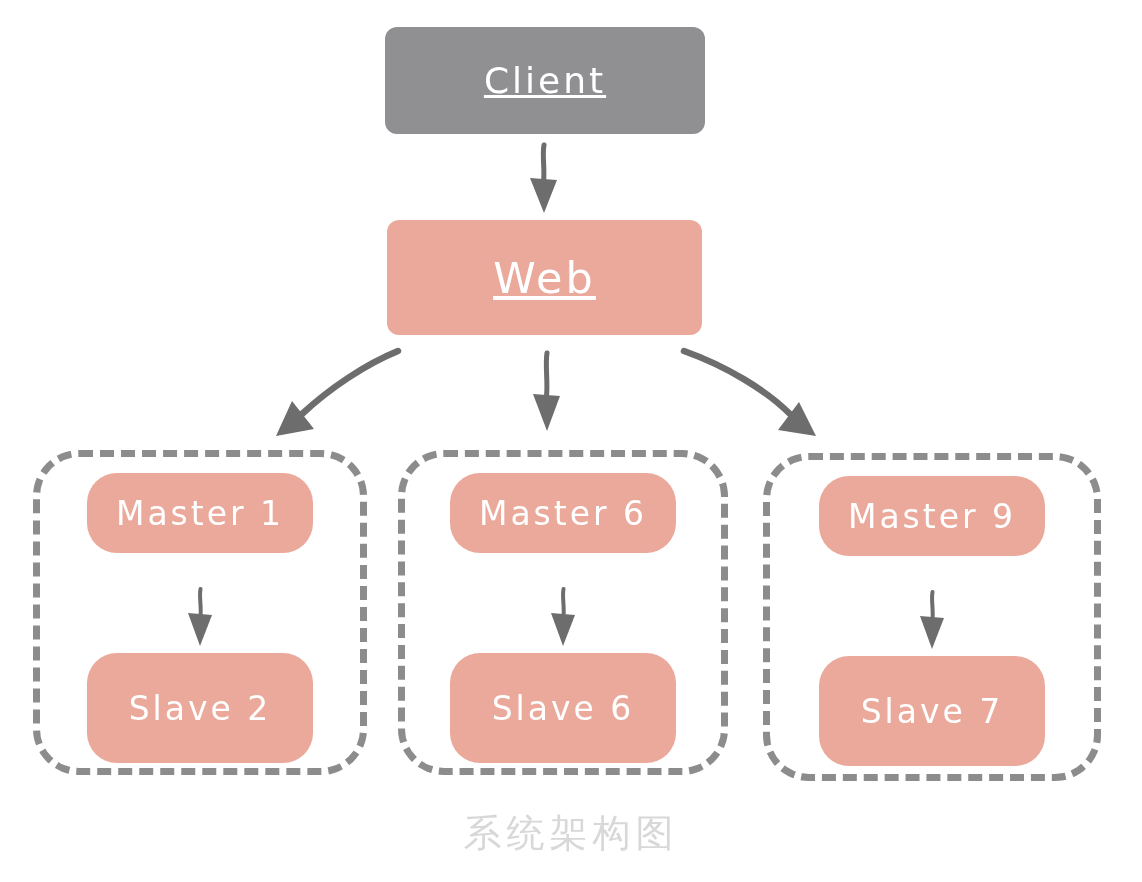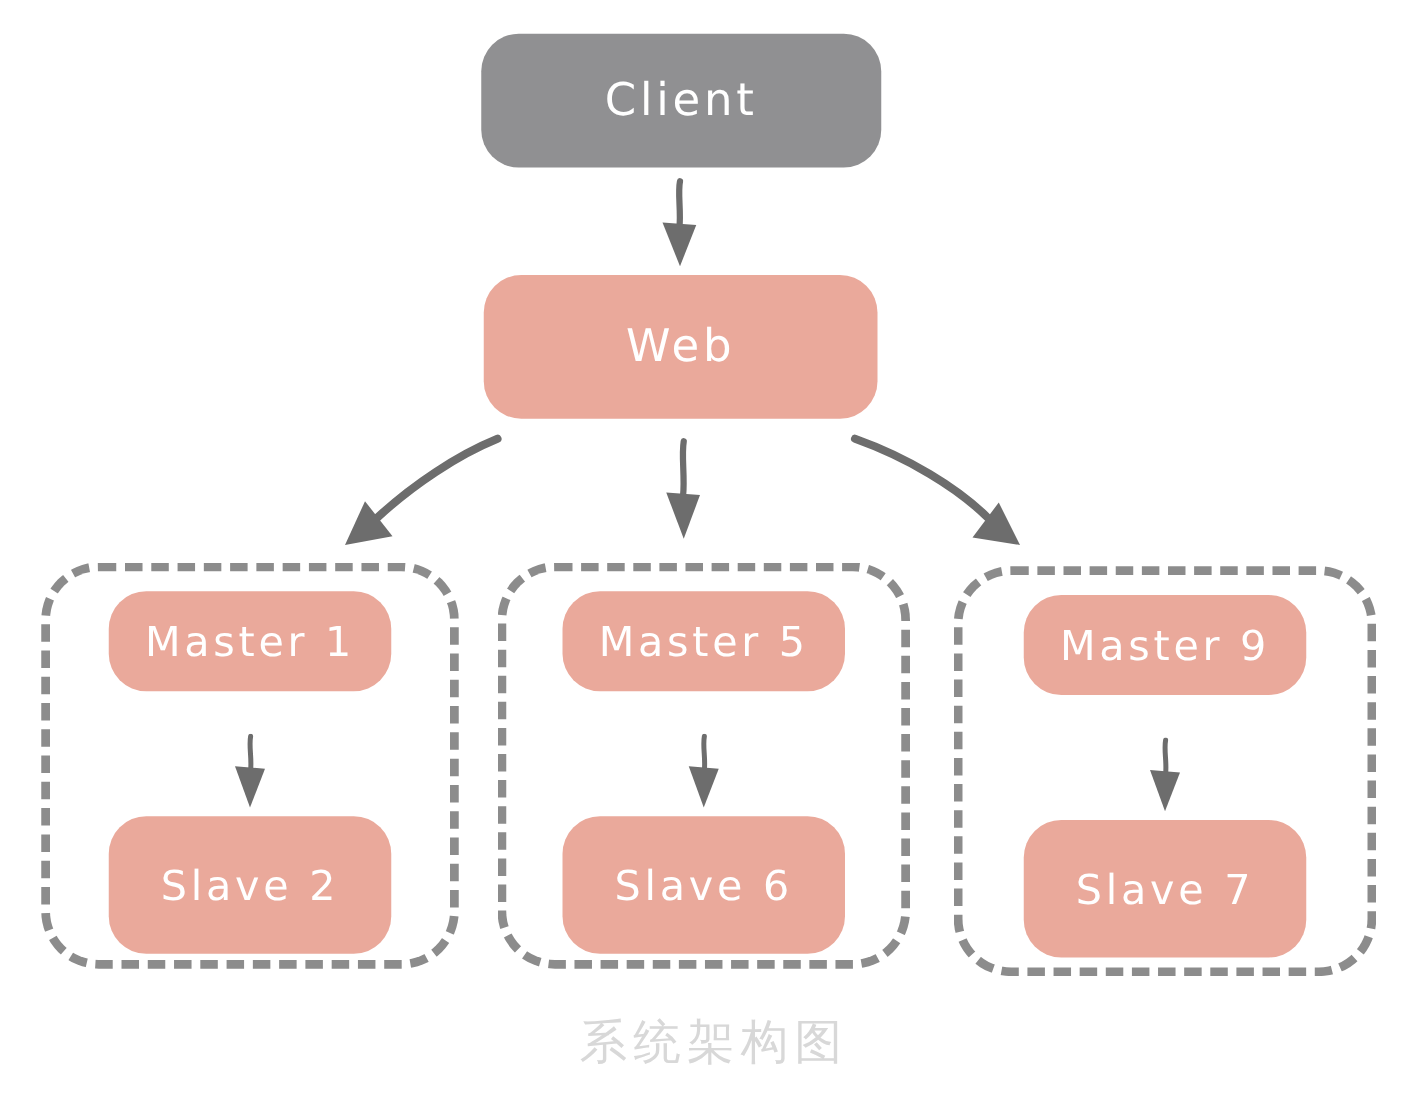--- a/index.html
+++ b/index.html
@@ -17,33 +17,34 @@
     position:relative;
     width:1142px;height:882px;
     background:var(--background);
     overflow:hidden;
     font-family:"DejaVu Sans", sans-serif;
   }
   .node{
     position:absolute;
     display:flex;align-items:center;justify-content:center;
     color:var(--node_text);
-    border-radius:30px;
+    border-radius:12px;
     letter-spacing:3px;
     font-weight:400;
+    text-decoration:underline;
   }
   .node-client{
     left:385px;top:27px;width:320px;height:107px;
     background:var(--client_fill);
     font-size:36px;
   }
   .node-web{
     left:387px;top:220px;width:315px;height:115px;
     background:var(--node_fill);
-    font-size:36px;
+    font-size:43px;
   }
   .group{
     position:absolute;
     border:7px dashed var(--group_border);
     border-radius:46px;
   }
   .group-1{left:33px;top:450px;width:334px;height:325px;}
   .group-2{left:398px;top:450px;width:330px;height:325px;}
   .group-3{left:763px;top:453px;width:338px;height:328px;}
   .node-inner{
@@ -130,21 +131,21 @@
         <path d="M5 26 L29 28 L17 59 Z" fill="currentColor"></path>
       </svg>
     </div>
     <div class="node-inner node-slave">
       <span>Slave 2</span>
     </div>
   </div>
 
   <div class="group group-2">
     <div class="node-inner node-master">
-      <span>Master 5</span>
+      <span>Master 6</span>
     </div>
     <div class="inner-arrow">
       <svg viewBox="0 0 34 62" xmlns="http://www.w3.org/2000/svg">
         <path d="M17.5 2 c-1.5 8 1 17 0 27" stroke="currentColor" stroke-width="4" fill="none" stroke-linecap="round"></path>
         <path d="M5 26 L29 28 L17 59 Z" fill="currentColor"></path>
       </svg>
     </div>
     <div class="node-inner node-slave">
       <span>Slave 6</span>
     </div>

